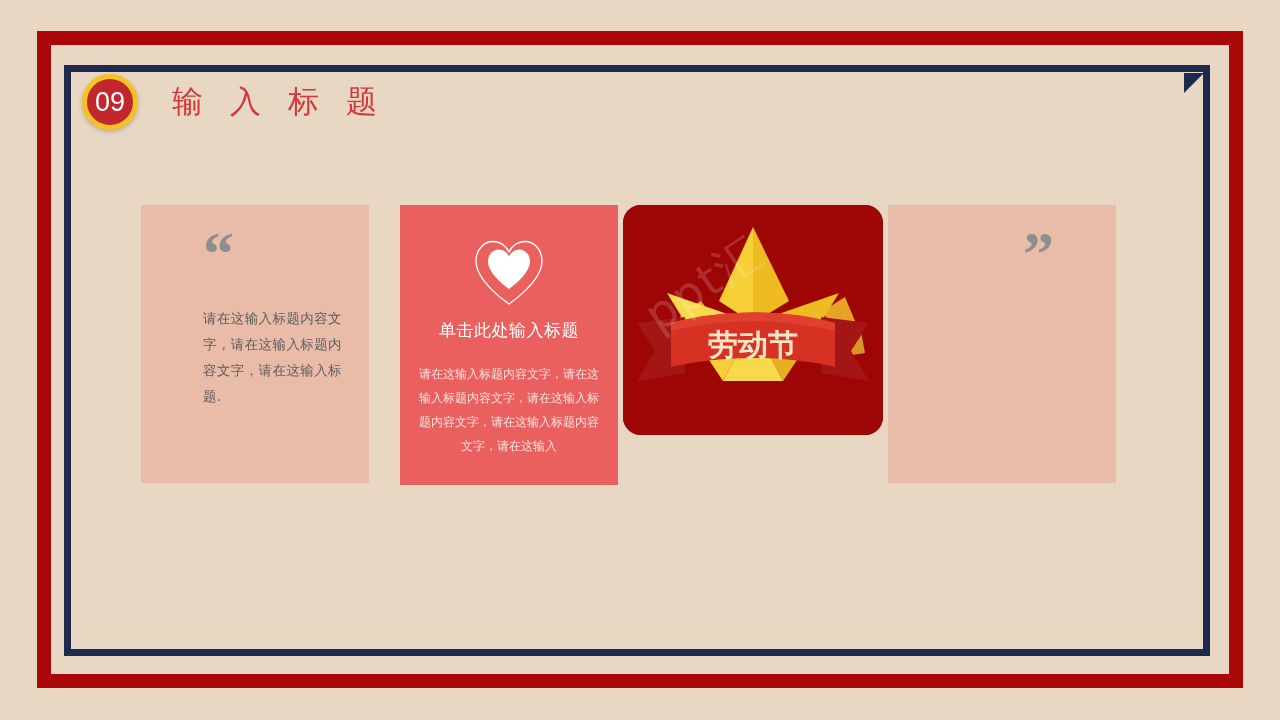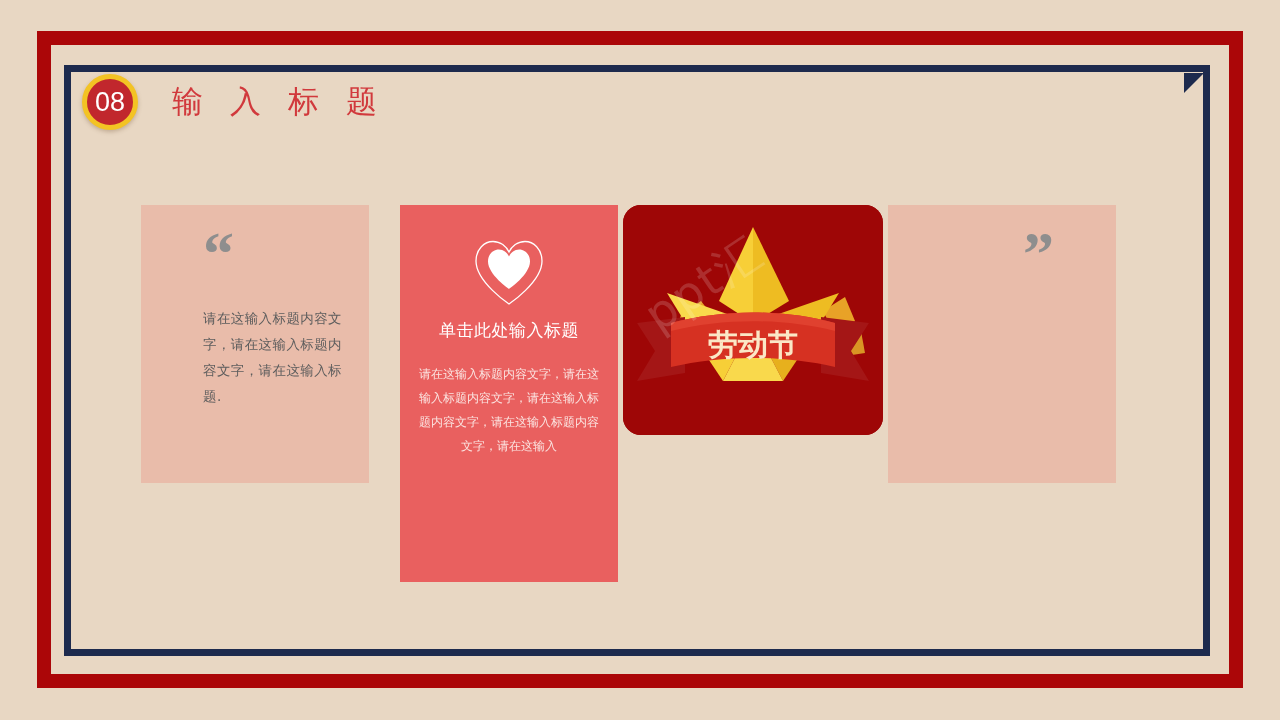--- a/index.html
+++ b/index.html
@@ -125,21 +125,21 @@
     line-height: 26px;
     font-family: "DejaVu Sans", sans-serif;
     letter-spacing: 0.4px;
   }
 
   
   .card-feature {
     left: 400px;
     top: 205px;
     width: 218px;
-    height: 377px;
+    height: 280px;
     background: #e9605f;
     padding: 26px 16px 0 16px;
     text-align: center;
   }
   .heart-wrap {
     height: 84px;
     display: flex;
     align-items: center;
     justify-content: center;
   }
@@ -186,21 +186,21 @@
 <body>
 
 <div id="slide">
 
   <div class="frame-red"></div>
   <div class="frame-navy"></div>
   <div class="corner-triangle"></div>
 
   <div class="header">
     <div class="badge">
-      <span class="badge-num">08</span>
+      <span class="badge-num">09</span>
     </div>
     <div class="header-title">输入标题</div>
   </div>
 
   <div class="card card-quote-left">
     <div class="quote-mark left">“</div>
     <div class="quote-body">请在这输入标题内容文字，请在这输入标题内容文字，请在这输入标题.</div>
   </div>
 
   <div class="card card-feature">

